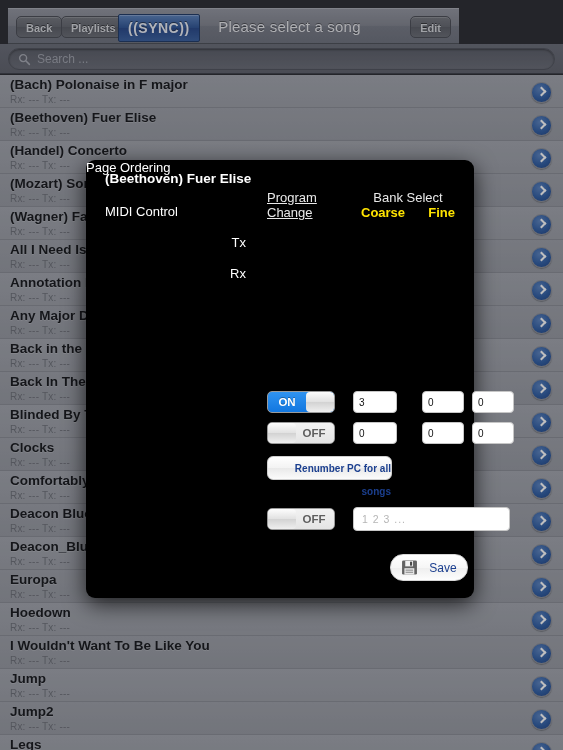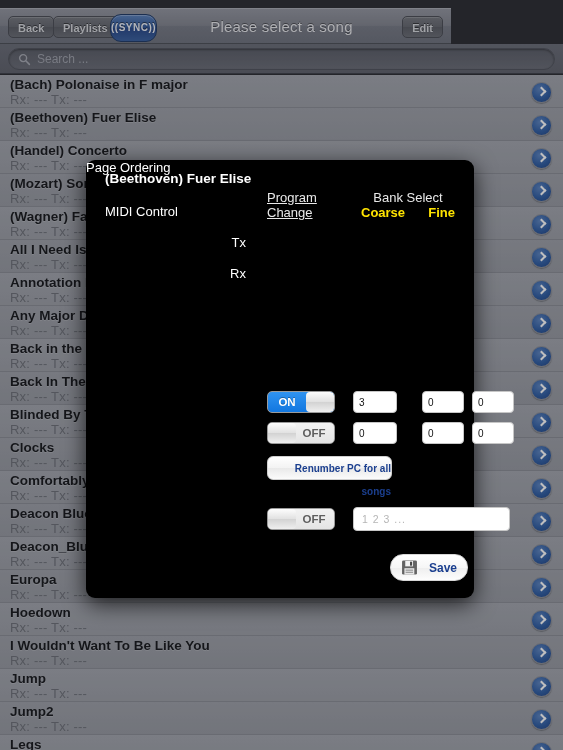--- a/index.html
+++ b/index.html
@@ -6,21 +6,21 @@
   body{
     width:563px;height:750px;overflow:hidden;
     background:#1b1d22;
     font-family:"Liberation Sans", sans-serif;
     -webkit-font-smoothing:antialiased;
   }
   #app{position:relative;width:563px;height:750px;overflow:hidden;background:#2a2c31;}
 
   
   .navbar{
-    position:absolute;left:0;top:8px;width:451px;height:36px;
+    position:absolute;left:8px;top:8px;width:451px;height:36px;
     background:linear-gradient(to bottom,#9396a0 0%,#82858f 48%,#767a85 52%,#6e727d 100%);
     border-top:1px solid #a9acb4;
     border-bottom:1px solid #4c4f57;
     box-sizing:border-box;
   }
   .navtitle{
     position:absolute;left:0;top:0;width:563px;height:36px;
     line-height:36px;text-align:center;
     font-size:15px;color:#e9eaee;font-weight:400;
     text-shadow:0 -1px 0 rgba(0,0,0,.45);
@@ -34,25 +34,25 @@
     line-height:22px;text-align:center;
     text-shadow:0 -1px 0 rgba(0,0,0,.5);
     box-shadow:inset 0 1px 0 rgba(255,255,255,.18);
     box-sizing:border-box;padding:0 9px;
     cursor:pointer;
   }
   .navbtn.back{left:8px;}
   .navbtn.playlists{left:53px;}
   .navbtn.edit{right:8px;}
   .syncbtn{
-    position:absolute;left:110px;top:5px;height:26px;padding:0 0;
-    border:1px solid #1f3a66;border-radius:11px;
+    position:absolute;left:110px;top:5px;height:26px;padding:0 9px;
+    border:1px solid #1f3a66;border-radius:2px;
     background:linear-gradient(to bottom,#5d83bd 0%,#2e5596 48%,#27488a 52%,#39609f 100%);
     box-shadow:inset 0 1px 0 rgba(255,255,255,.25);
-    color:#eef2fa;font-size:10px;font-weight:bold;line-height:26px;
+    color:#eef2fa;font-size:14px;font-weight:bold;line-height:26px;
     text-shadow:0 -1px 0 rgba(0,0,0,.5);
     letter-spacing:.5px;cursor:pointer;
   }
 
   
   .searchwrap{
     position:absolute;left:0;top:44px;width:563px;height:30px;
     background:linear-gradient(to bottom,#6a6d78 0%,#5f626c 100%);
     border-bottom:1px solid #3e4149;
     box-sizing:border-box;
@@ -87,21 +87,21 @@
   }
   .row:nth-child(even){
     background:linear-gradient(to bottom,#9da0a8 0%,#9699a1 100%);
   }
   .row .title{
     font-size:13.5px;font-weight:bold;color:#15171b;
     white-space:nowrap;overflow:hidden;line-height:16px;
     text-shadow:0 1px 0 rgba(255,255,255,.18);
   }
   .row .sub{
-    font-size:13px;color:#6d7078;line-height:13px;
+    font-size:10px;color:#6d7078;line-height:13px;
     white-space:nowrap;letter-spacing:.2px;
   }
   .chev{
     position:absolute;right:11px;top:7px;width:19px;height:19px;border-radius:50%;
     background:radial-gradient(circle at 40% 32%,#5b83bf 0%,#2f5ea4 55%,#1f4383 100%);
     border:1px solid #8a8d96;
     box-shadow:0 1px 1px rgba(0,0,0,.25);
   }
   .chev:after{
     content:"";position:absolute;left:5.5px;top:5px;
@@ -207,21 +207,21 @@
     background:linear-gradient(to bottom,#ffffff 0%,#f6f6f6 50%,#eeeeee 51%,#fdfdfd 100%);
     border:1px solid #d6d6d6;box-sizing:border-box;
     color:#1b3f8f;font-size:12px;font-weight:bold;
     line-height:26px;text-align:center;cursor:pointer;
   }
   .btn-save{
     position:absolute;left:304px;top:394px;width:78px;height:27px;
     border-radius:13px;
     background:linear-gradient(to bottom,#ffffff 0%,#f6f6f6 50%,#eeeeee 51%,#fdfdfd 100%);
     border:1px solid #d6d6d6;box-sizing:border-box;
-    color:#1b3f8f;font-size:12px;font-weight:bold;
+    color:#1b3f8f;font-size:12px;font-weight:normal;
     line-height:26px;text-align:center;cursor:pointer;
     display:flex;align-items:center;justify-content:center;gap:11px;
   }
   .disk-icon{width:17px;height:17px;flex:0 0 auto;}
 </style>
 </head>
 <body>
 
 <div id="app">
 

